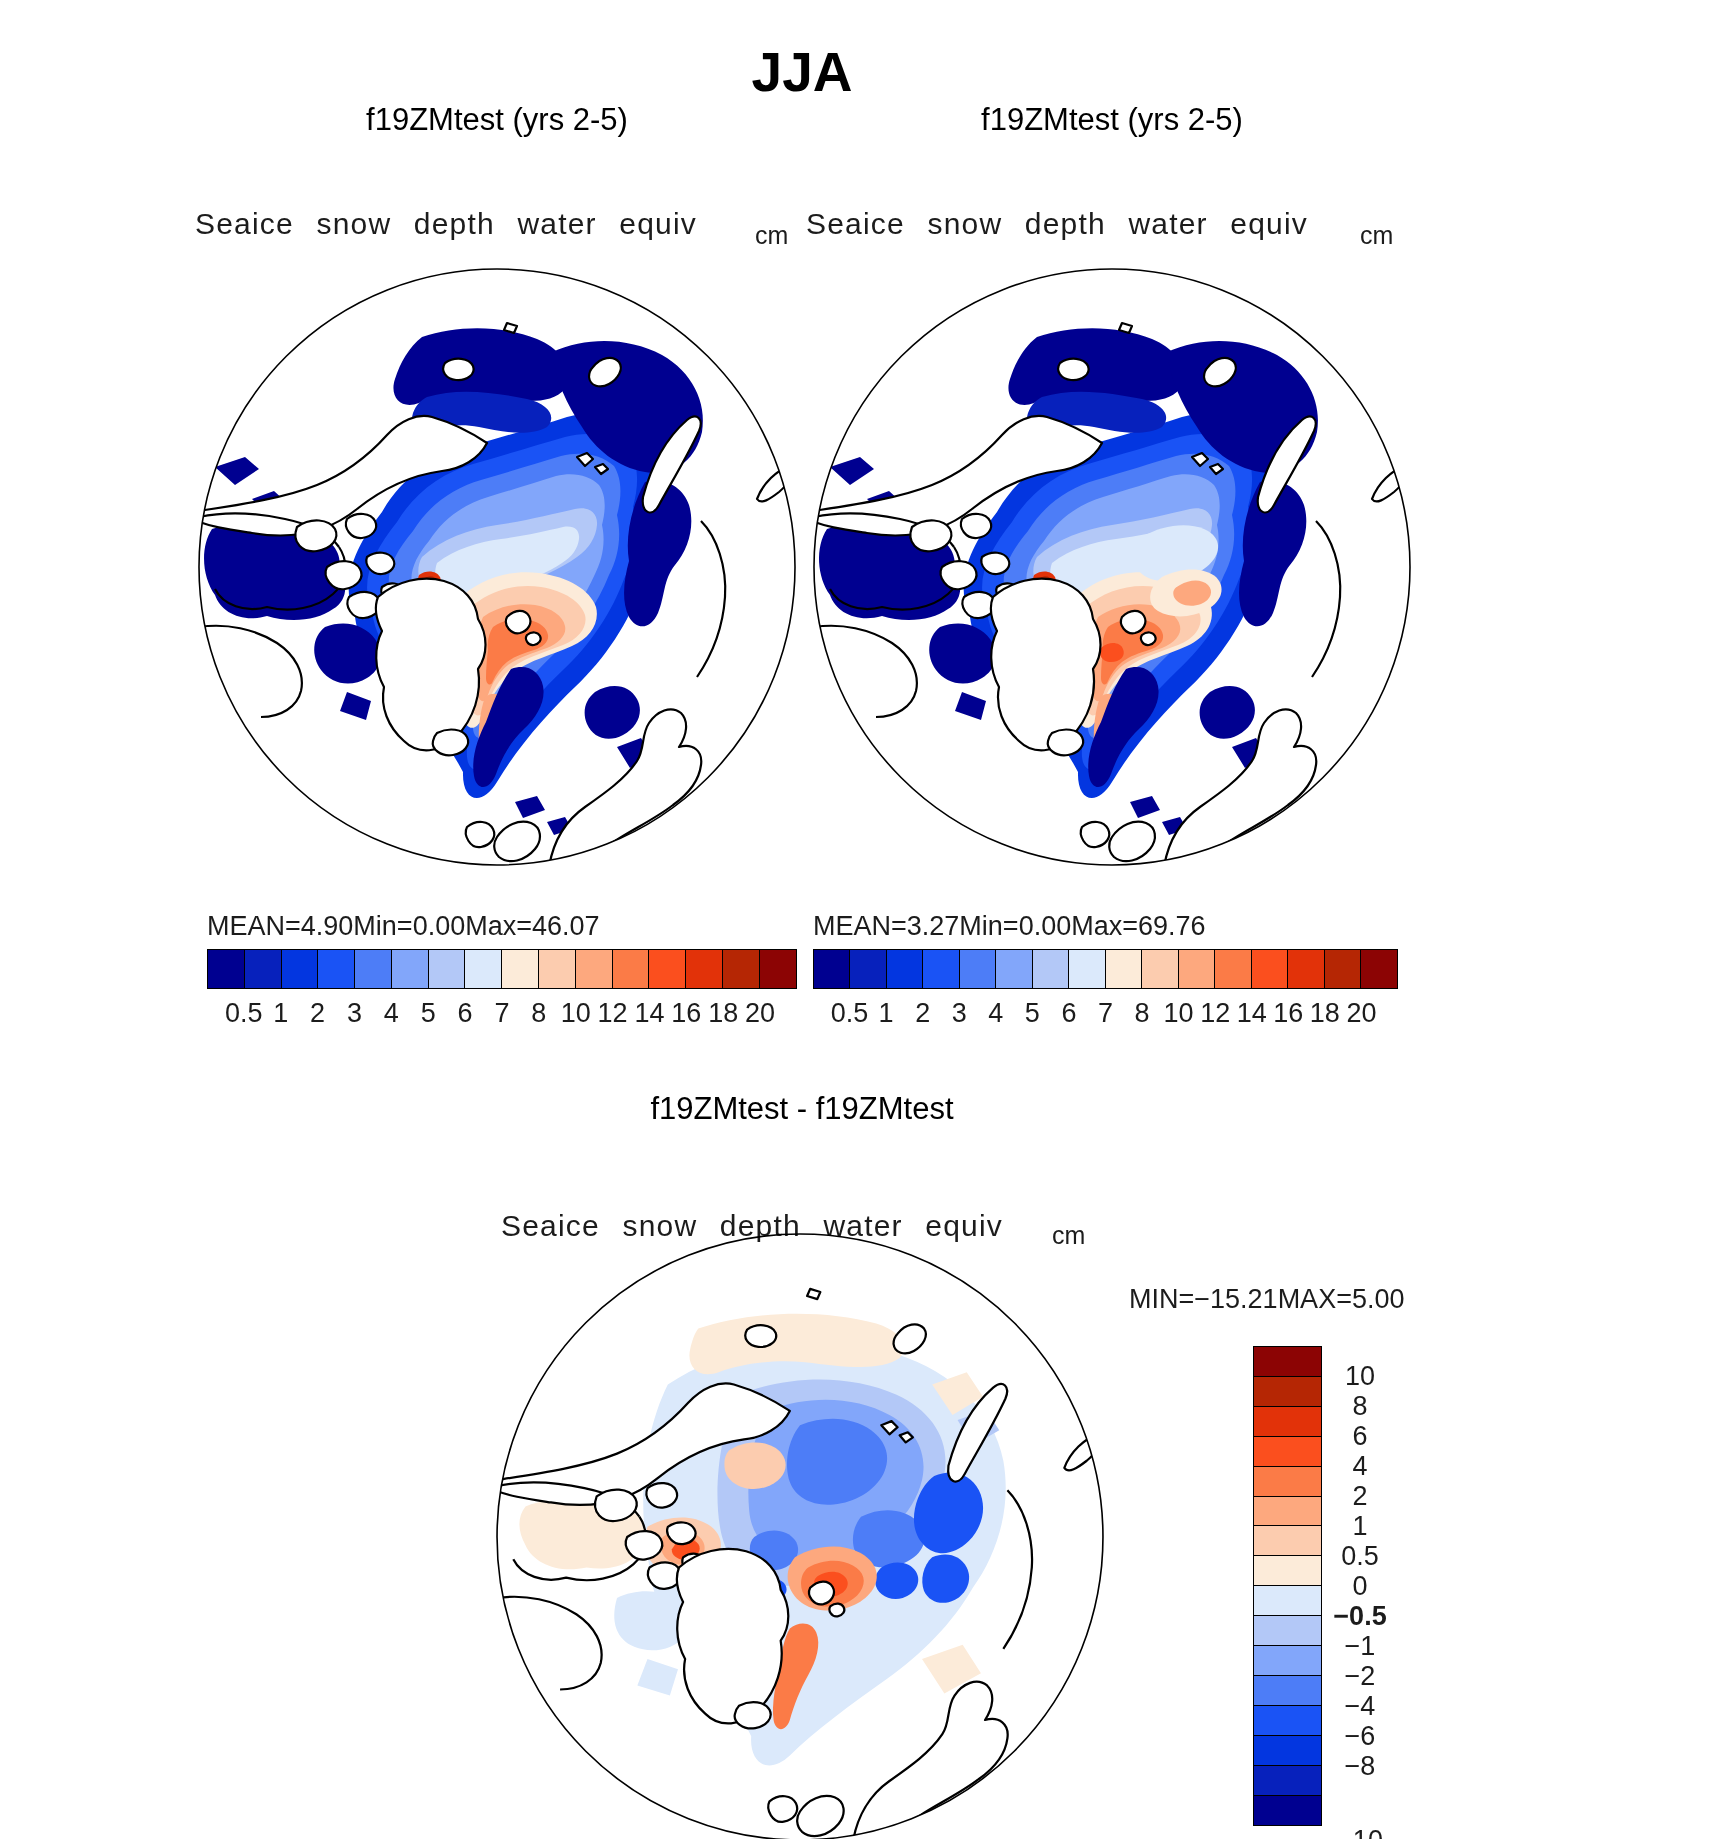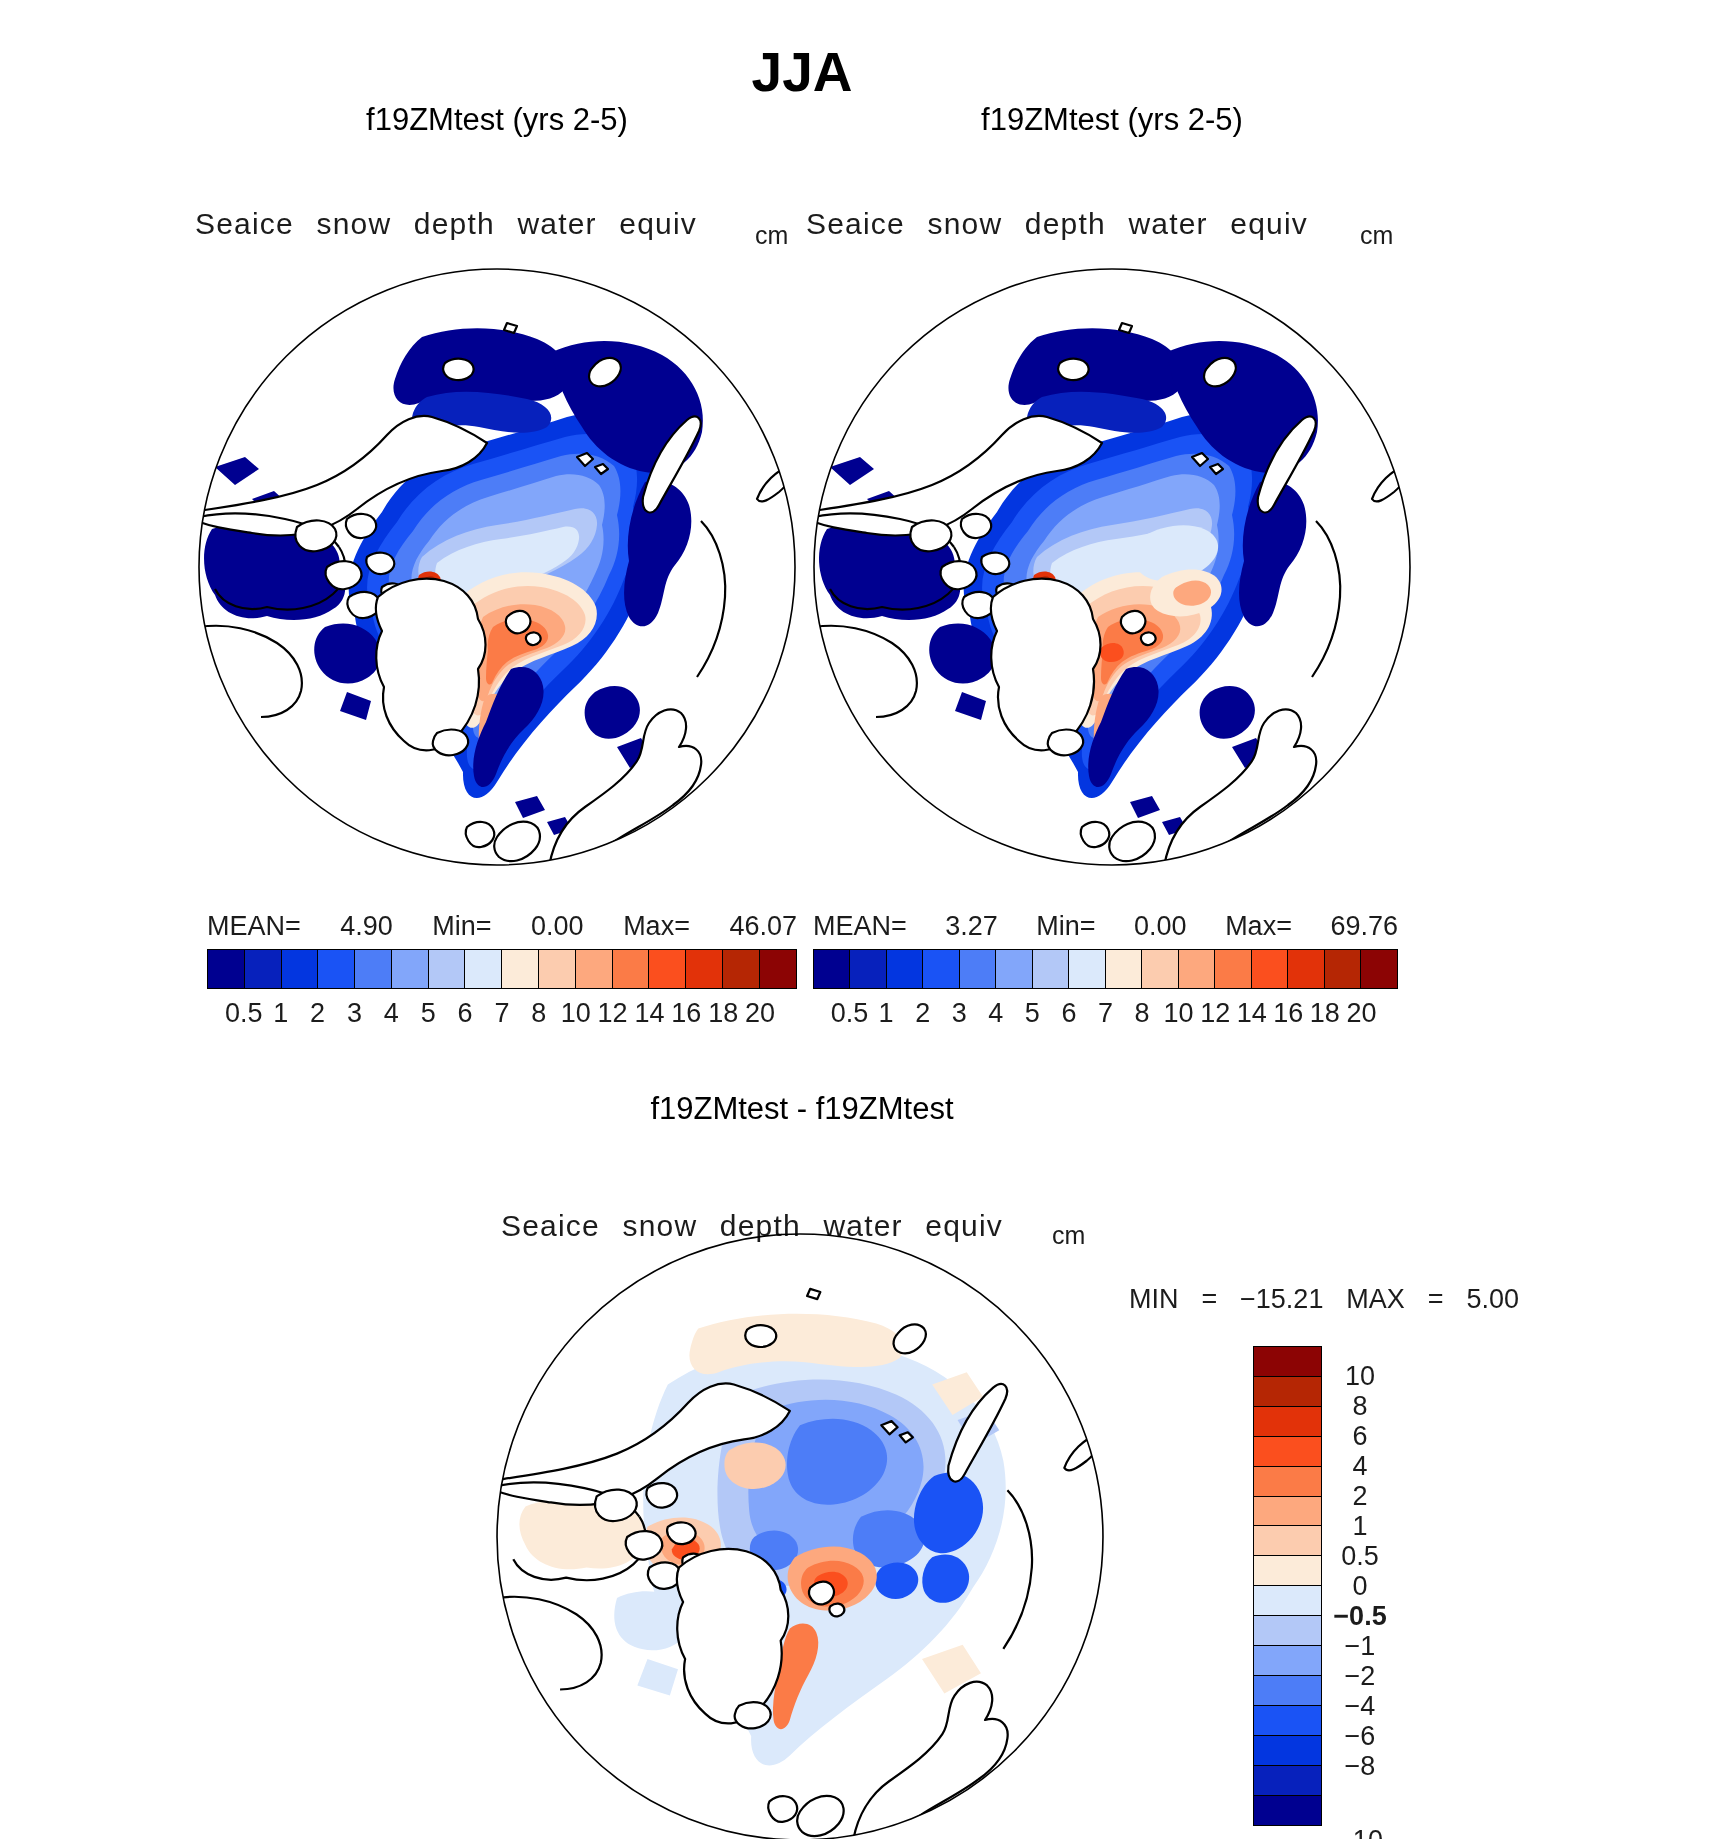--- a/index.html
+++ b/index.html
@@ -4,21 +4,21 @@
 <style>
   html,body{margin:0;padding:0;background:#fff;}
   body{width:1710px;height:1839px;position:relative;overflow:hidden;
        font-family:"Liberation Sans",sans-serif;color:#000;}
   .abs{position:absolute;}
   .season{font-weight:bold;font-size:55px;text-align:center;white-space:nowrap;}
   .panel-title{font-weight:normal;font-size:31px;text-align:center;white-space:nowrap;}
   .field-label{font-size:30px;letter-spacing:1.2px;word-spacing:13px;color:#1c1c1c;
                text-align:center;white-space:nowrap;}
   .units{font-size:25px;color:#1c1c1c;white-space:nowrap;}
-  .stats-row{display:flex;justify-content:space-between;font-size:27px;color:#1c1c1c;white-space:nowrap;}
+  .stats-row{display:flex;font-size:27px;color:#1c1c1c;white-space:nowrap;}
   .hbar{display:flex;height:40px;}
   .hbar .cell{flex:1;border:1.6px solid #000;margin-left:-1.6px;}
   .hbar .cell:first-child{margin-left:0;}
   .vbar{display:flex;flex-direction:column;width:69px;height:480px;}
   .vbar .vcell{flex:1;border:1.6px solid #000;margin-top:-1.6px;}
   .vbar .vcell:first-child{margin-top:0;}
   .hticks{height:34px;}
   .hticks span{position:absolute;transform:translateX(-50%);font-size:27px;color:#1c1c1c;white-space:nowrap;}
   .vticks span{position:absolute;transform:translateY(-50%);left:0;width:100%;text-align:center;
                font-size:27px;color:#1c1c1c;white-space:nowrap;}

